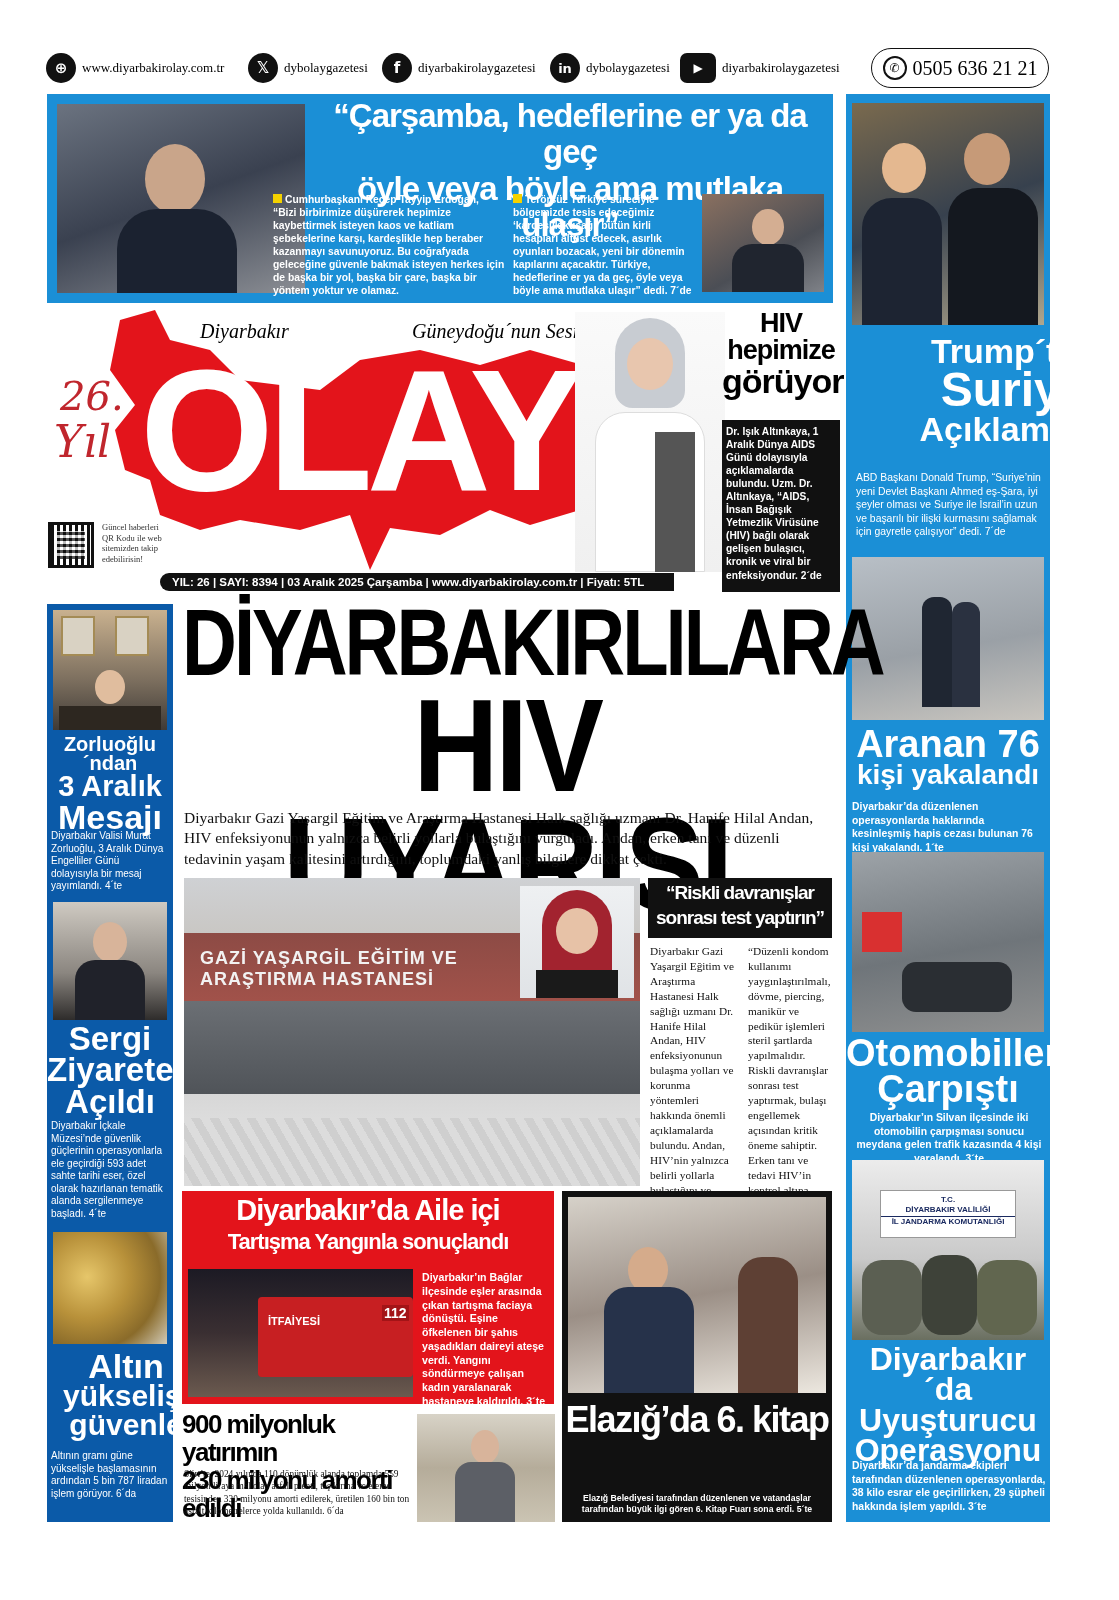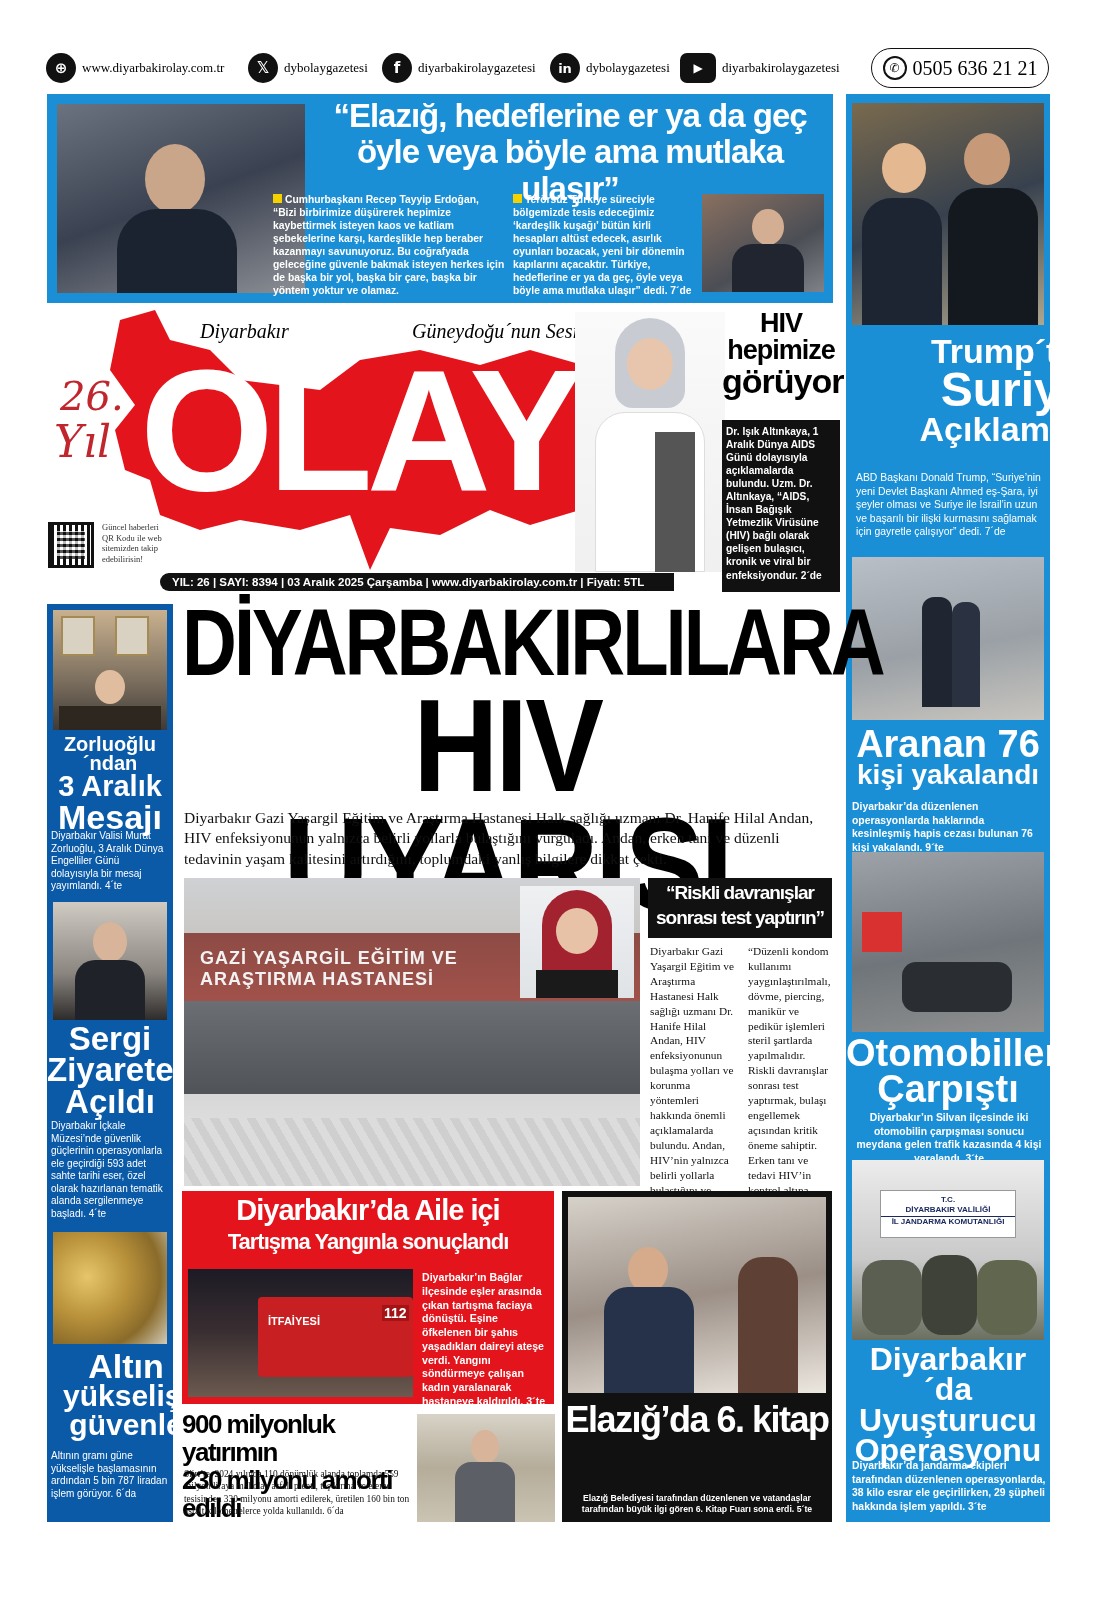--- a/index.html
+++ b/index.html
@@ -52,21 +52,21 @@
   <span class="wa">✆</span>
   <span>0505 636 21 21</span>
 </div>
 
 <div class="blue" style="left:47px;top:94px;width:786px;height:209px">
   <div class="photo" style="left:10px;top:10px;width:248px;height:189px;background:linear-gradient(160deg,#6b7380,#3a4150 50%,#8c8f95)">
     <div style="position:absolute;left:88px;top:40px;width:60px;height:70px;border-radius:50%;background:#c9a58a"></div>
     <div style="position:absolute;left:60px;top:105px;width:120px;height:90px;background:#1b2230;border-radius:40px 40px 0 0"></div>
   </div>
   <div class="abs" style="left:268px;top:4px;width:510px;text-align:center;color:#fff;font-weight:700;font-size:33px;line-height:1.1;letter-spacing:-1px">
-    <div>“Elazığ, hedeflerine er ya da geç</div>
+    <div>“Çarşamba, hedeflerine er ya da geç</div>
     <div>öyle veya böyle ama mutlaka ulaşır”</div>
   </div>
   <div class="abs" style="left:226px;top:100px;width:232px;color:#fff;font-size:10.3px;line-height:1.26;font-weight:700">
     <span class="sq-y"></span><span>Cumhurbaşkanı Recep Tayyip Erdoğan, “Bizi birbirimize düşürerek hepimize kaybettirmek isteyen kaos ve katliam şebekelerine karşı, kardeşlikle hep beraber kazanmayı savunuyoruz. Bu coğrafyada geleceğine güvenle bakmak isteyen herkes için de başka bir yol, başka bir çare, başka bir yöntem yoktur ve olamaz.</span>
   </div>
   <div class="abs" style="left:466px;top:100px;width:184px;color:#fff;font-size:10.3px;line-height:1.26;font-weight:700">
     <span class="sq-y"></span><span>Terörsüz Türkiye süreciyle bölgemizde tesis edeceğimiz ‘kardeşlik kuşağı’ bütün kirli hesapları altüst edecek, asırlık oyunları bozacak, yeni bir dönemin kapılarını açacaktır. Türkiye, hedeflerine er ya da geç, öyle veya böyle ama mutlaka ulaşır” dedi. 7´de</span>
   </div>
   <div class="photo" style="left:655px;top:100px;width:122px;height:98px;background:linear-gradient(150deg,#8a7060,#4b4e55 60%,#7f8288)">
     <div style="position:absolute;left:50px;top:15px;width:32px;height:36px;border-radius:50%;background:#d4ae92"></div>
@@ -90,21 +90,21 @@
 <div class="abs" style="left:856px;top:471px;width:194px;color:#fff;font-size:10.4px;line-height:1.3;font-weight:400">ABD Başkanı Donald Trump, “Suriye’nin yeni Devlet Başkanı Ahmed eş-Şara, iyi şeyler olması ve Suriye ile İsrail’in uzun ve başarılı bir ilişki kurmasını sağlamak için gayretle çalışıyor” dedi. 7´de</div>
 
 <div class="photo" style="left:852px;top:557px;width:192px;height:163px;background:linear-gradient(170deg,#b8bfc6,#9aa0a6 55%,#c8c5bf)">
   <div style="position:absolute;left:70px;top:40px;width:30px;height:110px;background:#1f2632;border-radius:12px 12px 0 0"></div>
   <div style="position:absolute;left:100px;top:45px;width:28px;height:105px;background:#2a3140;border-radius:12px 12px 0 0"></div>
 </div>
 <div class="abs white-h" style="left:846px;top:726px;width:204px">
   <div style="font-size:38px">Aranan 76</div>
   <div style="font-size:28px">kişi yakalandı</div>
 </div>
-<div class="abs" style="left:852px;top:800px;width:194px;color:#fff;font-size:10.4px;line-height:1.3;font-weight:700">Diyarbakır’da düzenlenen operasyonlarda haklarında kesinleşmiş hapis cezası bulunan 76 kişi yakalandı. 9´te</div>
+<div class="abs" style="left:852px;top:800px;width:194px;color:#fff;font-size:10.4px;line-height:1.3;font-weight:700">Diyarbakır’da düzenlenen operasyonlarda haklarında kesinleşmiş hapis cezası bulunan 76 kişi yakalandı. 1´te</div>
 
 <div class="photo" style="left:852px;top:852px;width:192px;height:180px;background:linear-gradient(170deg,#9da3a8,#6f757a 55%,#8f9090)">
   <div style="position:absolute;left:50px;top:110px;width:110px;height:50px;background:#2a2e33;border-radius:14px"></div>
   <div style="position:absolute;left:10px;top:60px;width:40px;height:40px;background:#d93030"></div>
 </div>
 <div class="abs white-h" style="left:846px;top:1035px;width:204px">
   <div style="font-size:38px">Otomobiller</div>
   <div style="font-size:38px">Çarpıştı</div>
 </div>
 <div class="abs" style="left:852px;top:1111px;width:194px;color:#fff;font-size:10.4px;line-height:1.3;font-weight:700;text-align:center">Diyarbakır’ın Silvan ilçesinde iki otomobilin çarpışması sonucu meydana gelen trafik kazasında 4 kişi yaralandı. 3´te</div>

